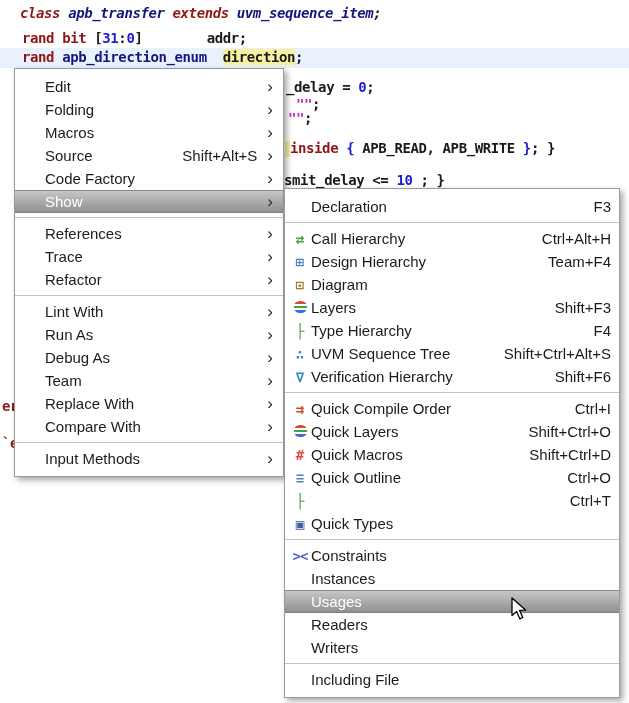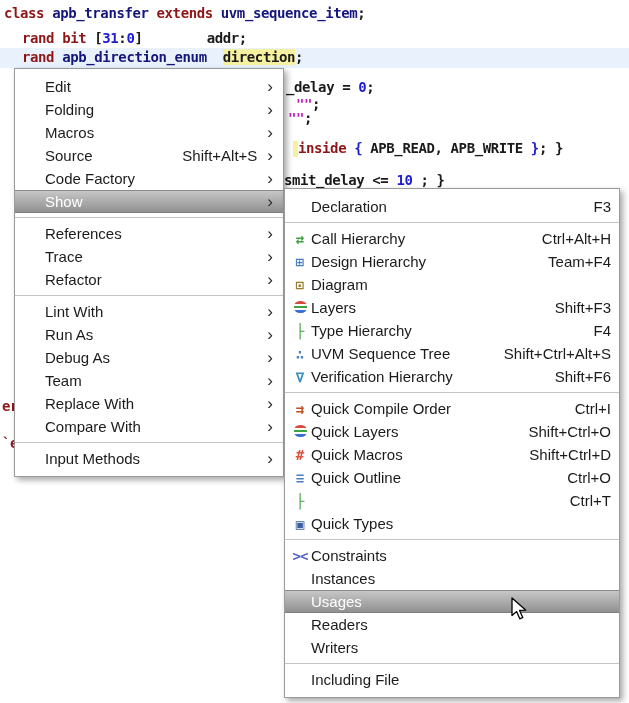--- a/index.html
+++ b/index.html
@@ -52,33 +52,33 @@
   
   #mouse-cursor{position:absolute;left:511px;top:597px;width:17px;height:24px;}
 </style>
 </head>
 <body>
 
 <div id="screen">
 
   <div id="current-line-band"></div>
 
-  <div class="codeline" style="left:4px;top:5px;"><span class="kw">class </span><span class="ty">apb_transfer </span><span class="kw">extends </span><span class="ty">uvm_sequence_item</span><span class="pl">;</span></div>
+  <div class="codeline" style="left:20px;top:5px;font-style:italic;"><span class="kw">class </span><span class="ty">apb_transfer </span><span class="kw">extends </span><span class="ty">uvm_sequence_item</span><span class="pl">;</span></div>
 
   <div class="codeline" style="left:22px;top:30px;"><span class="kw">rand bit </span><span class="pl">[</span><span class="num">31</span><span class="pl">:</span><span class="num">0</span><span class="pl">]</span><span class="pl">        </span><span class="pl">addr</span><span class="pl">;</span></div>
 
   <div class="codeline" style="left:22px;top:49px;text-align:right;"><span class="kw">rand </span><span class="ty">apb_direction_enum</span><span class="pl">  </span><span class="hl">direction</span><span class="pl">;</span></div>
 
   <div class="codeline" style="left:286px;top:79px;"><span class="pl">_delay = </span><span class="num">0</span><span class="pl">;</span></div>
 
   <div class="codeline" style="left:296px;top:96px;"><span class="str">""</span><span class="pl">;</span></div>
 
   <div class="codeline" style="left:288px;top:110px;"><span class="str">""</span><span class="pl">;</span></div>
 
-  <div class="codeline" style="left:285px;top:140px;padding-left:8px;"><span class="hl-sliver"></span><span class="kw">inside</span><span class="br"> { </span><span class="pl">APB_READ, APB_WRITE</span><span class="br"> }</span><span class="pl">; }</span></div>
+  <div class="codeline" style="left:285px;top:140px;"><span class="hl-sliver"></span><span class="kw">inside</span><span class="br"> { </span><span class="pl">APB_READ, APB_WRITE</span><span class="br"> }</span><span class="pl">; }</span></div>
 
   <div class="codeline" style="left:284px;top:172px;"><span class="pl">smit_delay &lt;= </span><span class="num">10</span><span class="pl"> ; }</span></div>
 
   <div class="codeline kw" style="left:2px;top:398px;">er</div>
   <div class="codeline kw" style="left:2px;top:435px;">`e</div>
 
   <div class="menu" id="context-menu">
     <div class="mrow">
         <span class="lbl">Edit</span>
         <span class="spring"></span>

